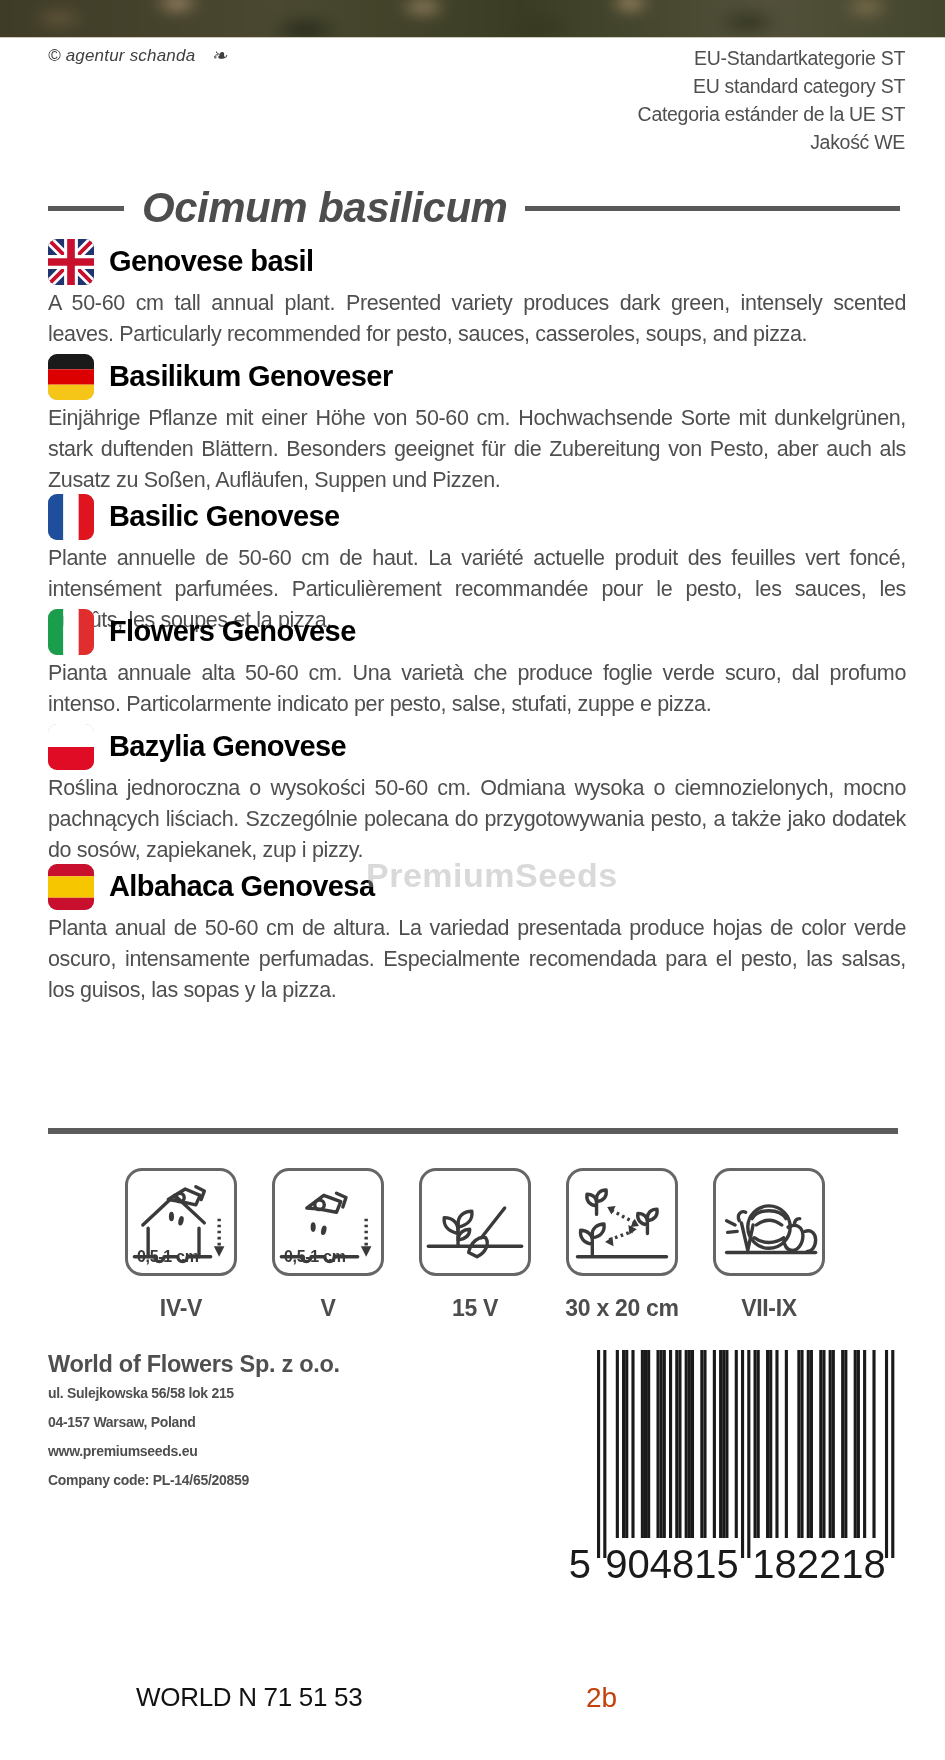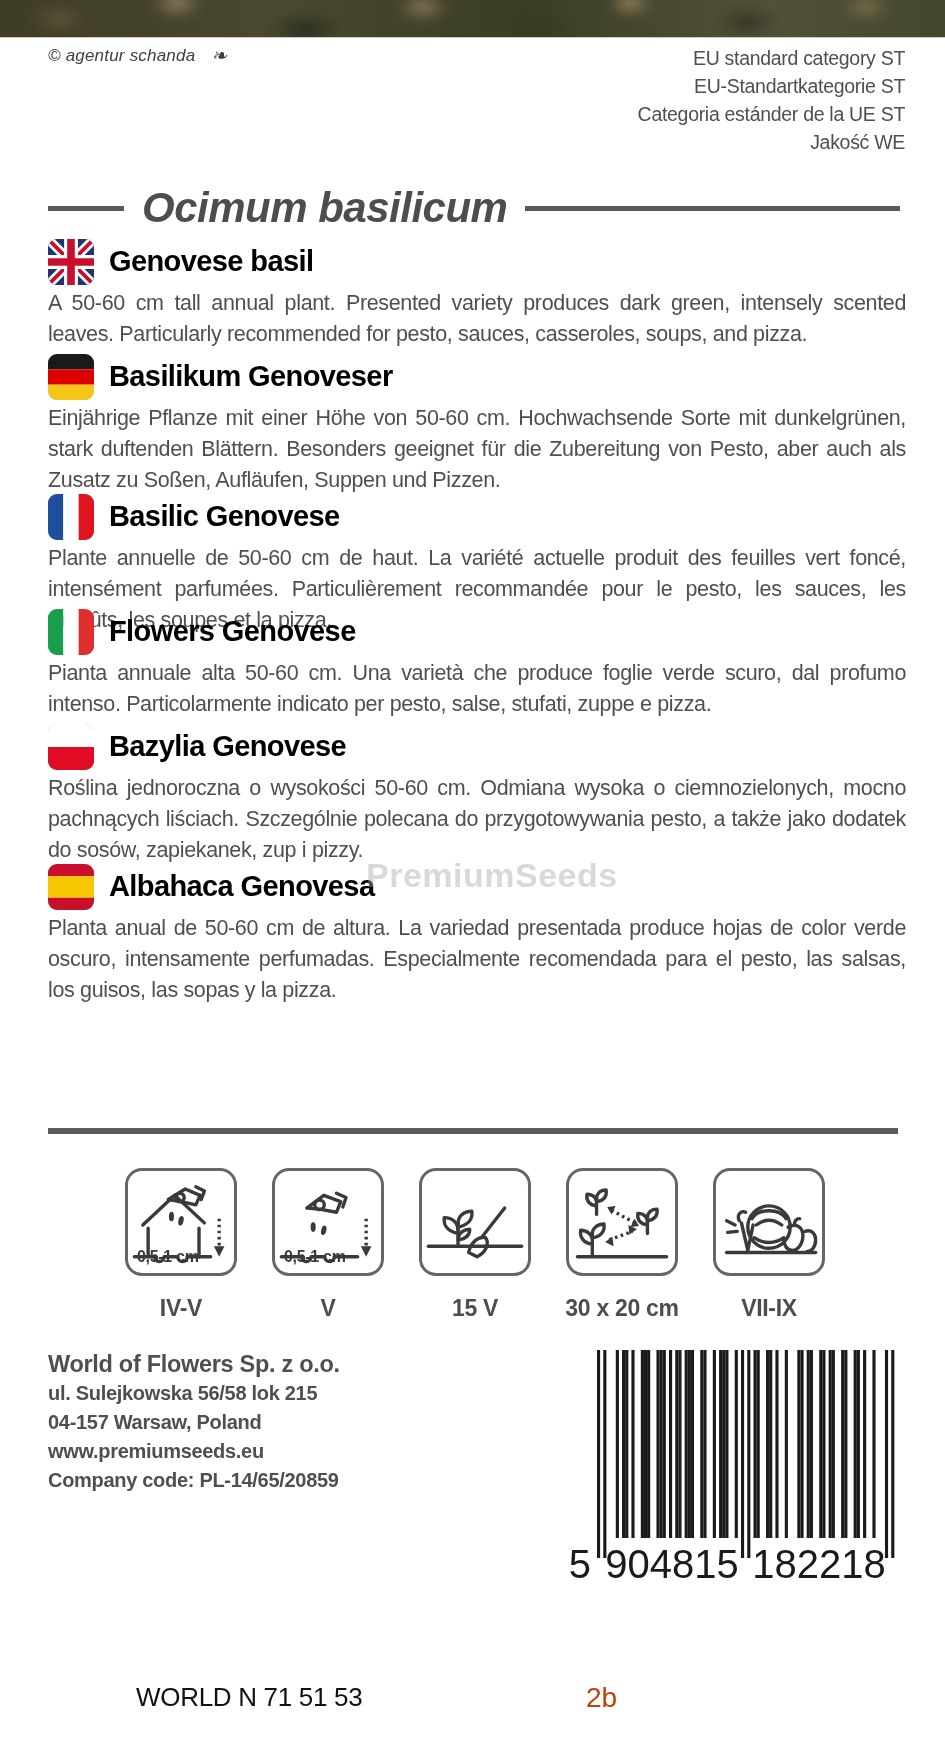--- a/index.html
+++ b/index.html
@@ -47,21 +47,21 @@
   
   .picto-row{position:absolute;left:125px;top:1168px;display:flex;gap:35px;}
   .picto-col{width:112px;display:flex;flex-direction:column;align-items:center;}
   .picto-box{position:relative;width:112px;height:108px;border:3px solid #666;border-radius:17px;box-sizing:border-box;background:#fff;}
   .picto-box svg{position:absolute;left:0;top:0;width:106px;height:108px;}
   .depth-label{position:absolute;left:9px;bottom:7px;font-size:16px;font-weight:bold;color:#3a3a3a;letter-spacing:-.3px;}
   .picto-label{margin-top:19px;font-size:23px;font-weight:bold;color:#4d4d4d;white-space:nowrap;letter-spacing:-.3px;}
   
   .producer{position:absolute;left:48px;top:1350px;color:#4f4f4f;letter-spacing:-.3px;}
   .producer-name{font-size:23.5px;font-weight:bold;line-height:29px;}
-  .producer-line{font-size:20px;font-weight:bold;line-height:29px;}
+  .producer-line{font-size:14px;font-weight:bold;line-height:29px;}
   
   .barcode{position:absolute;left:557px;top:1346px;}
   .barcode svg{display:block;}
   .barcode text{font-family:"Liberation Sans",sans-serif;font-size:40px;fill:#1a1a1a;}
   
   .footer-batch{position:absolute;left:136px;top:1682px;font-size:26px;color:#111;letter-spacing:-.3px;}
   .footer-code{position:absolute;left:586px;top:1682px;font-size:28px;color:#c2410c;text-align:right;}
   .icon-stroke{stroke:#3a3a3a;fill:none;stroke-width:3.2;stroke-linecap:round;stroke-linejoin:round;}
   .icon-fill{fill:#3a3a3a;stroke:none;}
   .icon-dash{stroke:#3a3a3a;fill:none;stroke-width:3.2;stroke-dasharray:2.5 3.2;}
@@ -75,22 +75,22 @@
     <div class="blur"></div>
   </div>
 
   <div class="copyright">
     <span>© agentur schanda</span>
     <span style="font-size:19px;">❧</span>
   </div>
 
 
   <div class="right-header">
+    <div>EU-Standartkategorie ST</div>
     <div>EU standard category ST</div>
-    <div>EU-Standartkategorie ST</div>
     <div>Categoria estánder de la UE ST</div>
     <div>Jakość WE</div>
   </div>
 
   <div class="species-row">
     <div class="rule rule-left"></div>
     <div class="species-title">Ocimum basilicum</div>
     <div class="rule rule-right"></div>
   </div>
 

